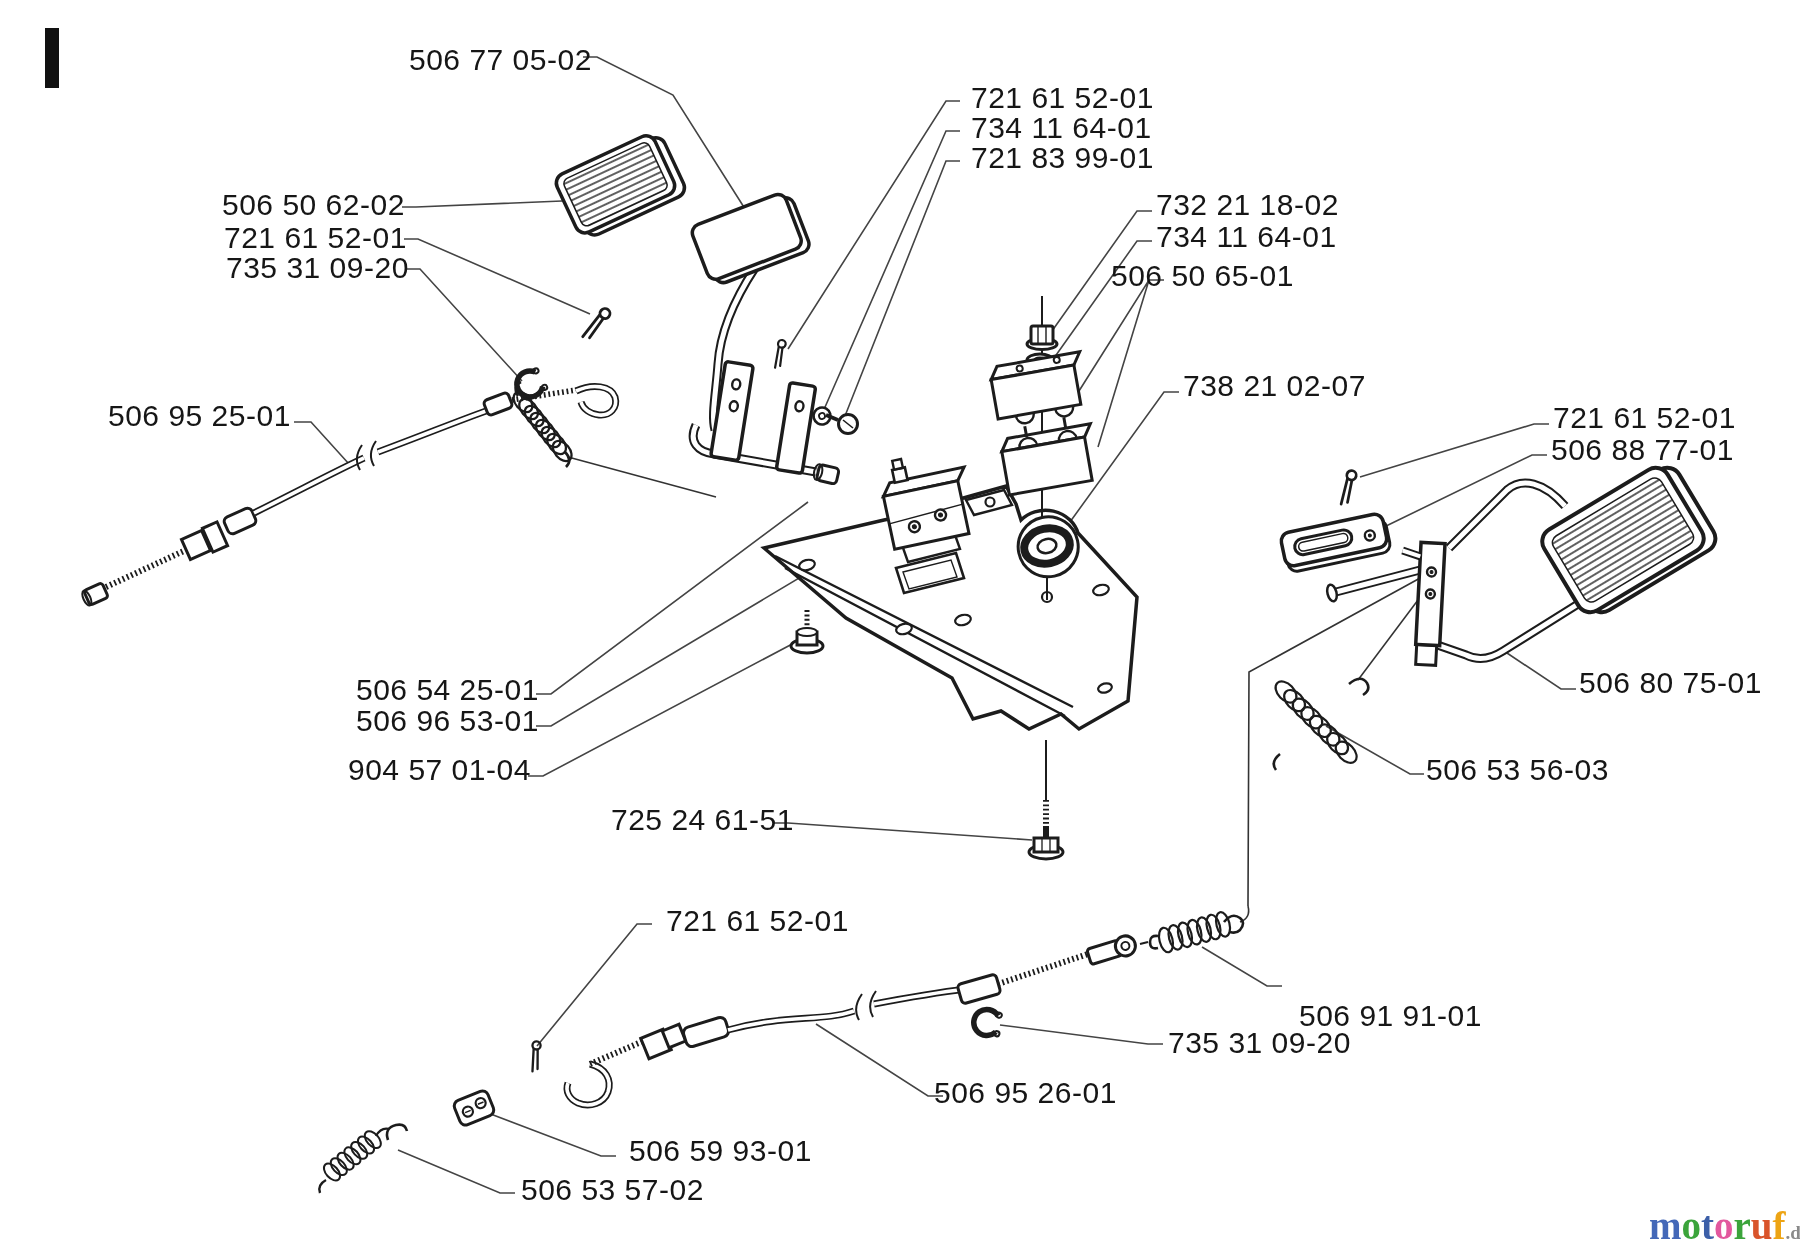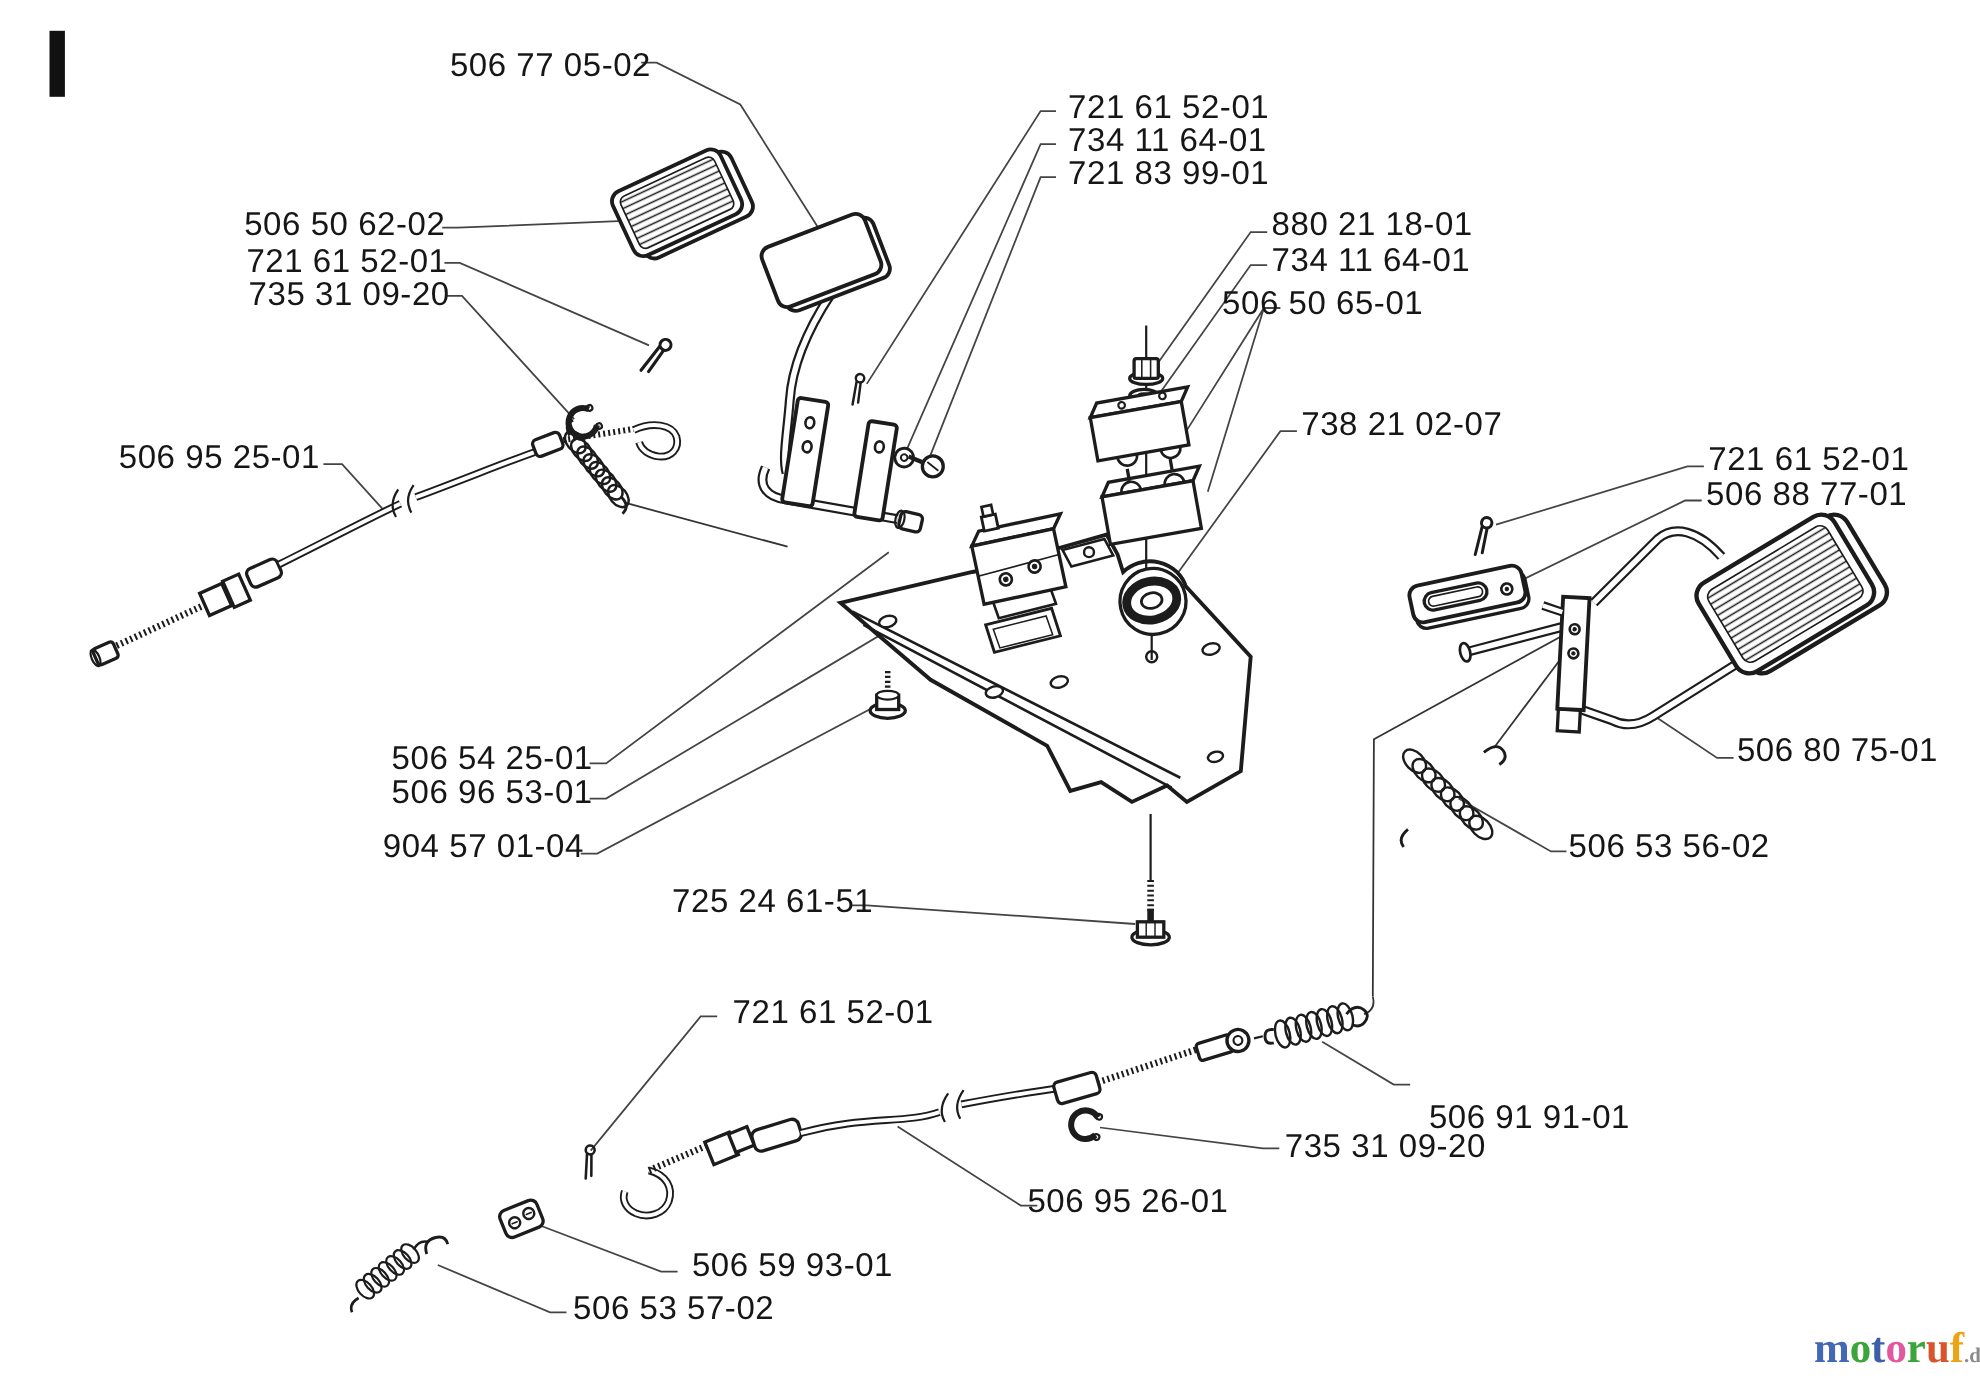--- a/index.html
+++ b/index.html
@@ -355,29 +355,29 @@
     </g>
   </svg>
 
   <div class="plabel" style="left:393px;top:45px">506 77 05-02</div>
   <div class="plabel" style="left:206px;top:190px">506 50 62-02</div>
   <div class="plabel" style="left:208px;top:223px">721 61 52-01</div>
   <div class="plabel" style="left:210px;top:253px">735 31 09-20</div>
   <div class="plabel" style="left:955px;top:83px">721 61 52-01</div>
   <div class="plabel" style="left:955px;top:113px">734 11 64-01</div>
   <div class="plabel" style="left:955px;top:143px">721 83 99-01</div>
-  <div class="plabel" style="left:1140px;top:190px">880 21 18-01</div>
+  <div class="plabel" style="left:1140px;top:190px">732 21 18-02</div>
   <div class="plabel" style="left:1140px;top:222px">734 11 64-01</div>
   <div class="plabel" style="left:1095px;top:261px">506 50 65-01</div>
   <div class="plabel" style="left:1167px;top:371px">738 21 02-07</div>
   <div class="plabel" style="left:1537px;top:403px">721 61 52-01</div>
   <div class="plabel" style="left:1535px;top:435px">506 88 77-01</div>
   <div class="plabel" style="left:92px;top:401px">506 95 25-01</div>
   <div class="plabel" style="left:1563px;top:668px">506 80 75-01</div>
-  <div class="plabel" style="left:1410px;top:755px">506 53 56-02</div>
+  <div class="plabel" style="left:1410px;top:755px">506 53 56-03</div>
   <div class="plabel" style="left:340px;top:675px">506 54 25-01</div>
   <div class="plabel" style="left:340px;top:706px">506 96 53-01</div>
   <div class="plabel" style="left:332px;top:755px">904 57 01-04</div>
   <div class="plabel" style="left:595px;top:805px">725 24 61-51</div>
   <div class="plabel" style="left:650px;top:906px">721 61 52-01</div>
   <div class="plabel" style="left:1283px;top:1001px">506 91 91-01</div>
   <div class="plabel" style="left:1152px;top:1028px">735 31 09-20</div>
   <div class="plabel" style="left:918px;top:1078px">506 95 26-01</div>
   <div class="plabel" style="left:613px;top:1136px">506 59 93-01</div>
   <div class="plabel" style="left:505px;top:1175px">506 53 57-02</div>

